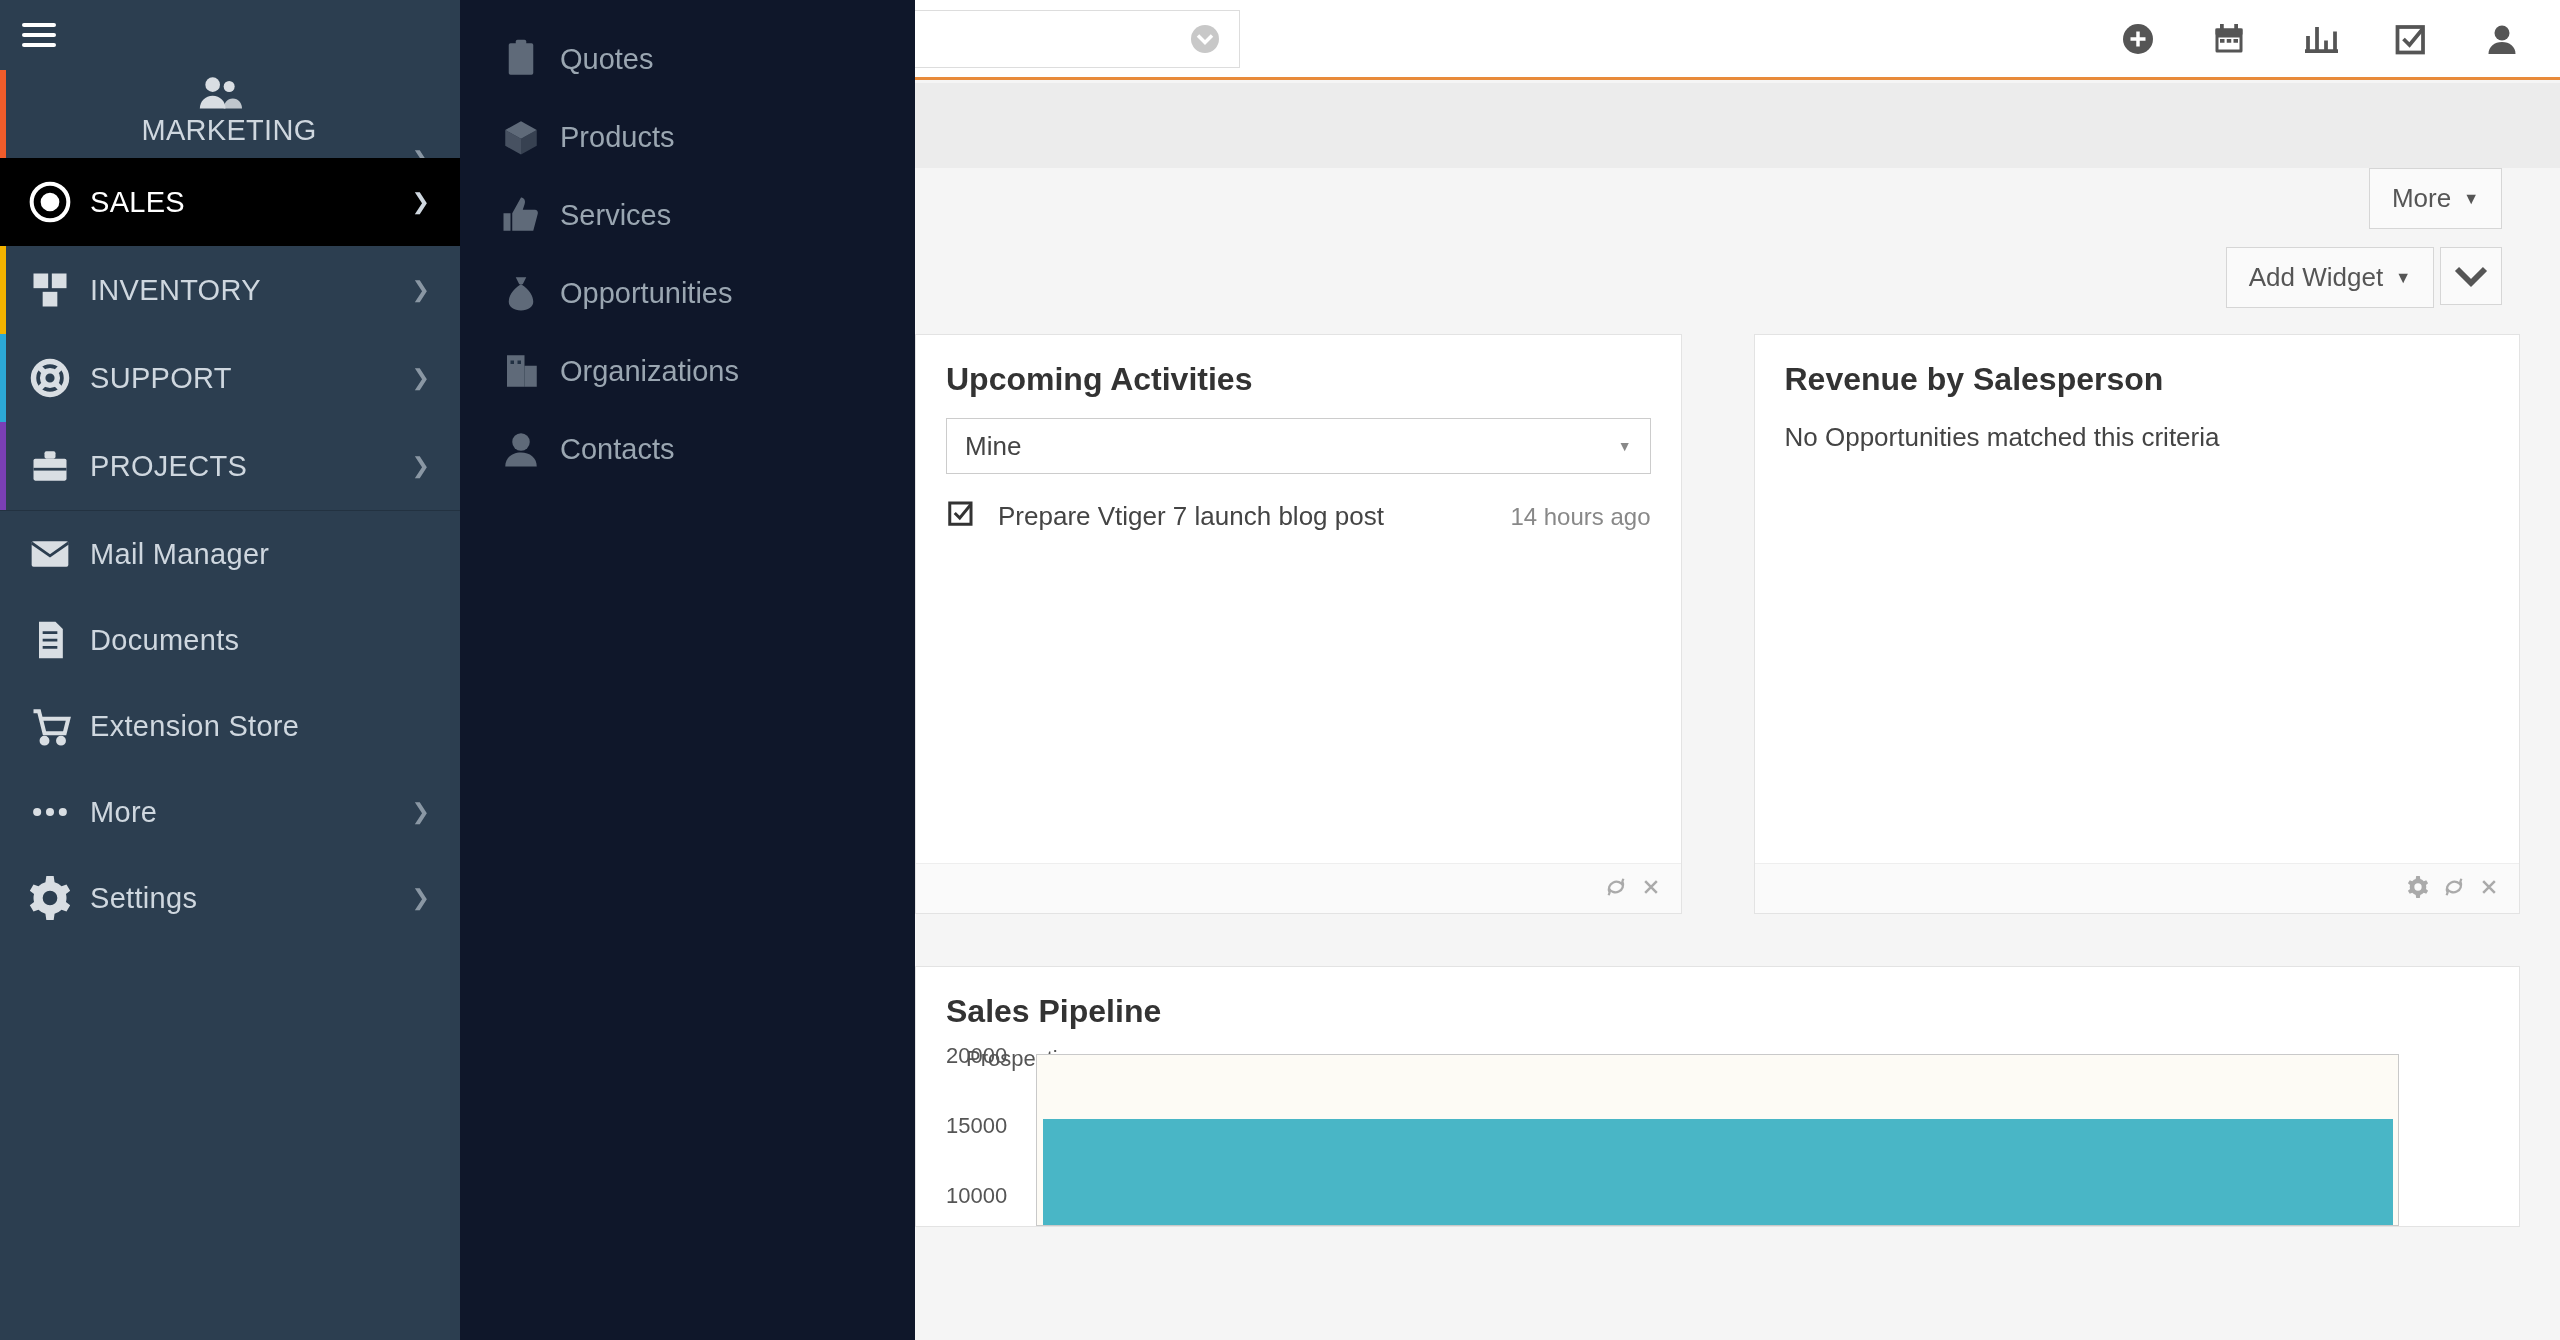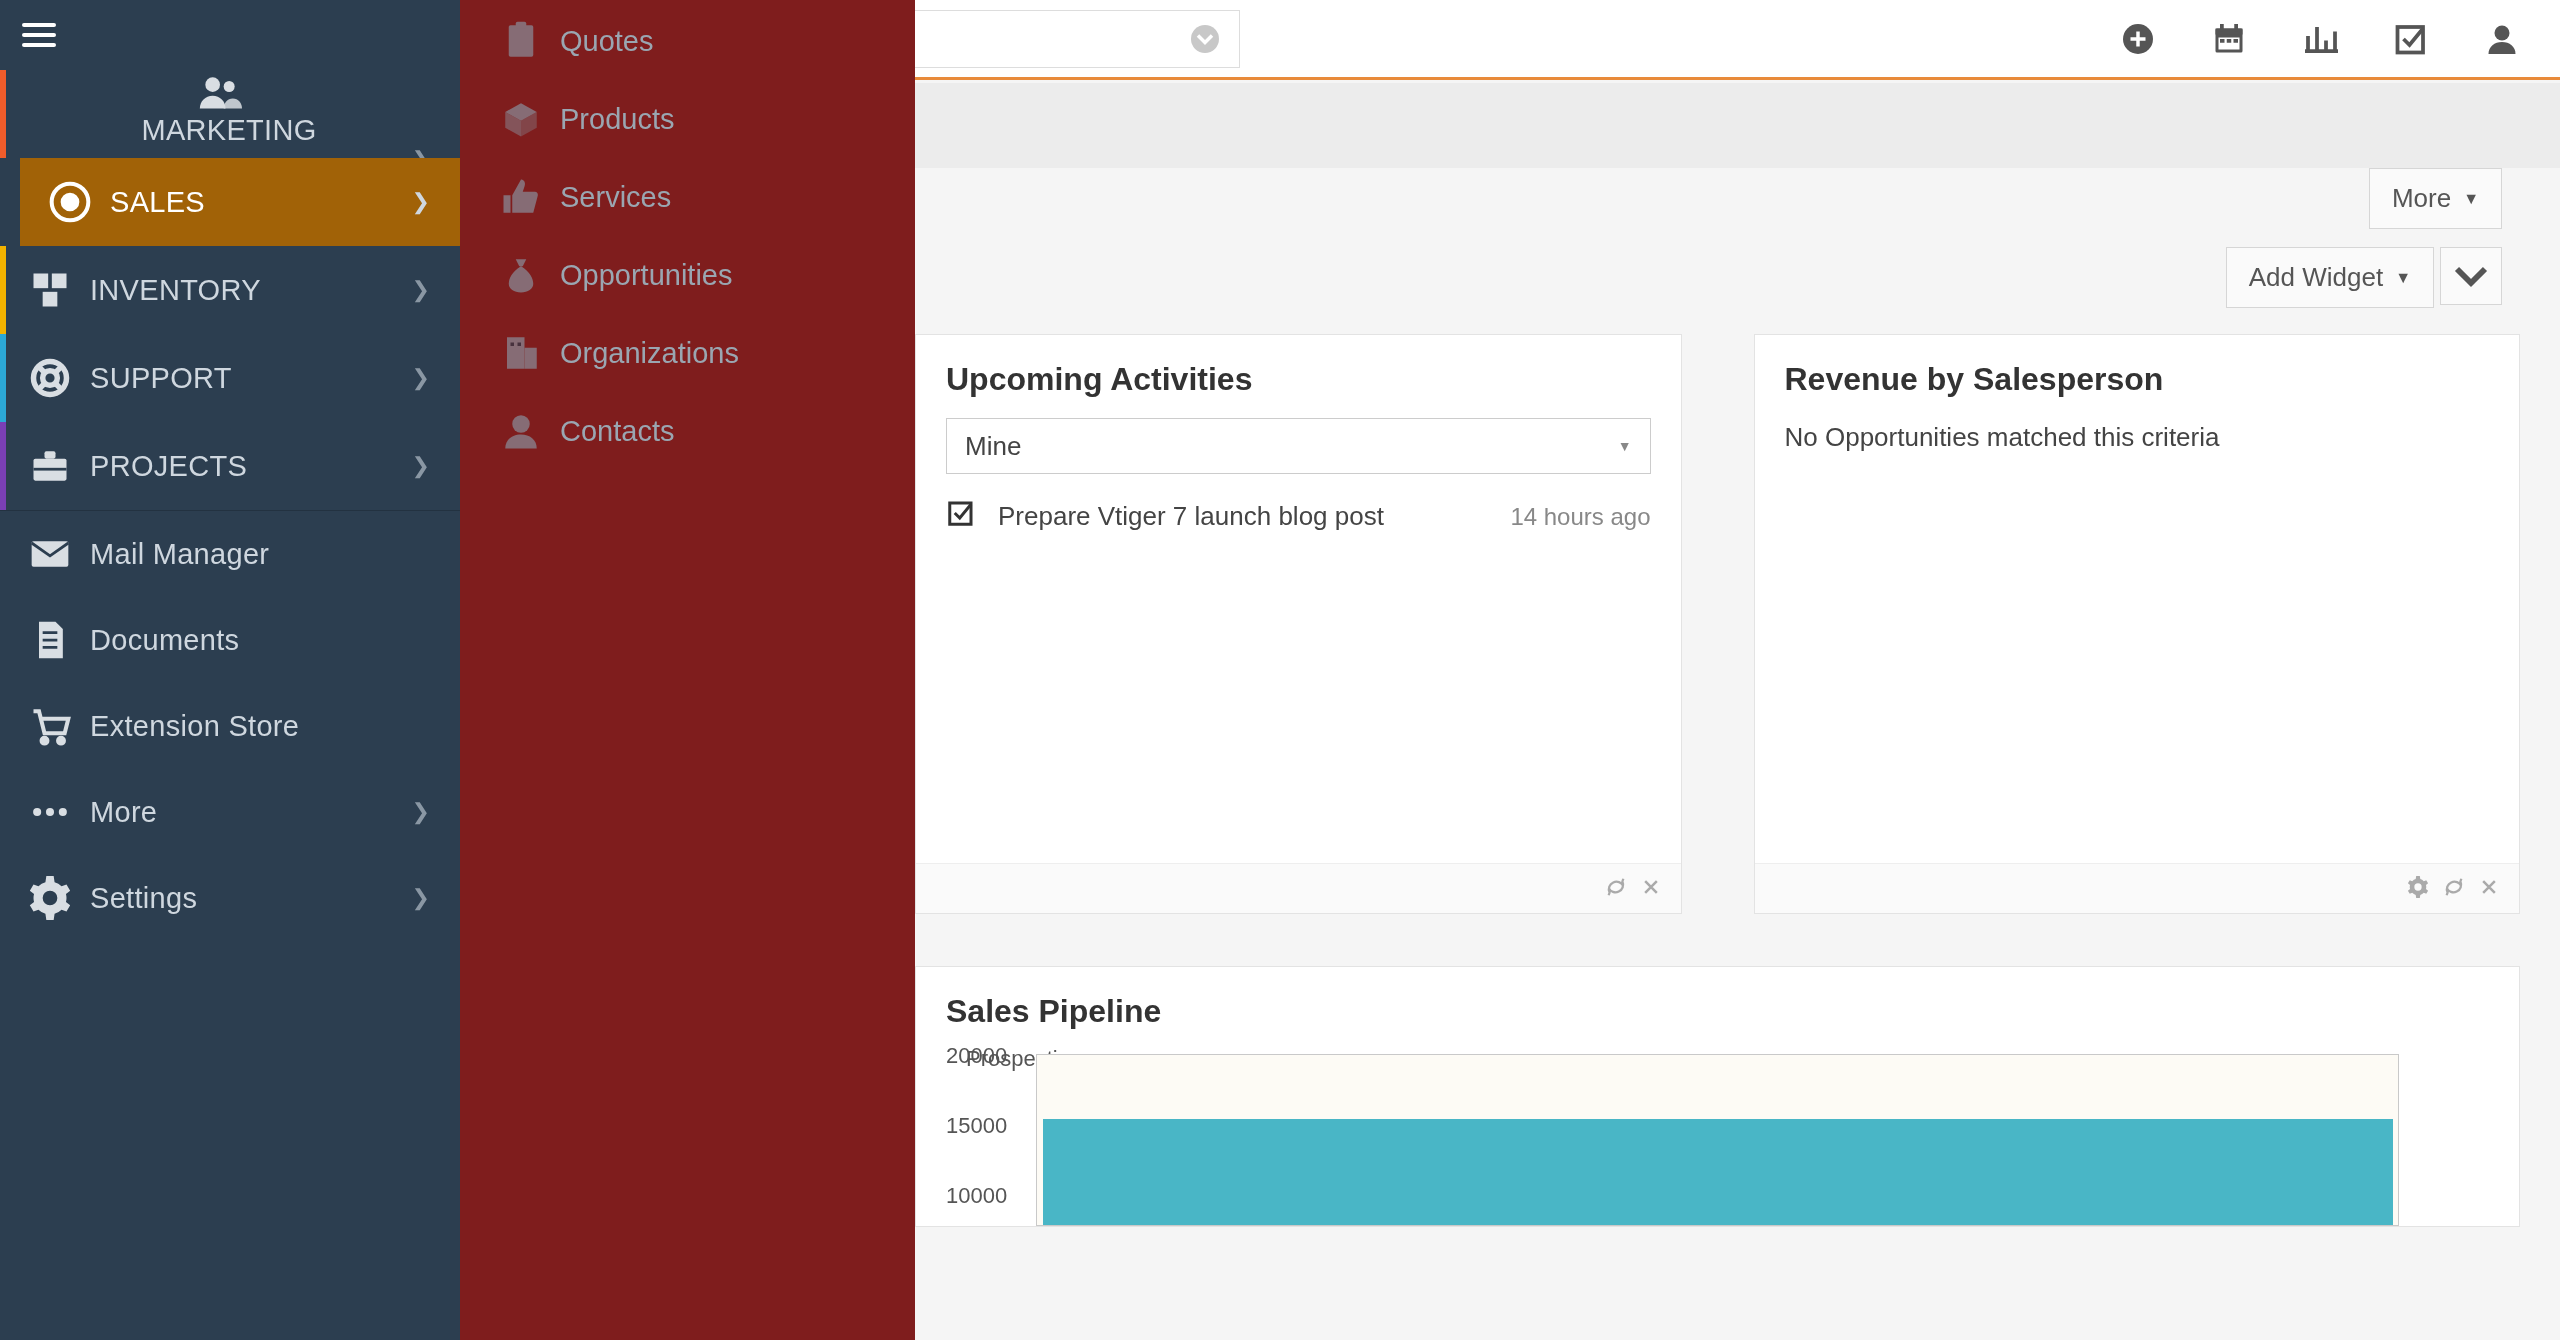--- a/index.html
+++ b/index.html
@@ -89,35 +89,35 @@
   cursor: pointer;
   position: relative;
   border-left: 6px solid transparent;
 }
 .nav-item .nicon { width: 44px; margin-right: 18px; display:flex; align-items:center; justify-content:center; }
 .nav-item .chevron { margin-left: auto; color: #8a97a4; font-size: 22px; }
 .nav-item.accent-orange { border-left-color: #f05c2b; flex-direction: column; }
 .nav-item.accent-yellow { border-left-color: #f3b300; }
 .nav-item.accent-cyan   { border-left-color: #2ca8d6; }
 .nav-item.accent-purple { border-left-color: #7a3fb5; }
-.nav-item.active { background: #a16207; color: #fff; margin-left: 20px; }
+.nav-item.active { background: #000000; color: #fff; }
 .nav-item.active .chevron { color: #cfd7df; }
 .nav-item .label { letter-spacing: 0.3px; }
 
 .hr { height: 1px; background: #233241; margin: 0; }
 
 
 .submenu {
   position: absolute;
   top: 0; left: 460px;
   width: 455px;
   height: 100%;
-  background: #7f1d1d;
+  background: #0f172a;
   z-index: 10;
-  padding-top: 2px;
+  padding-top: 20px;
 }
 .sub-item {
   display: flex;
   align-items: center;
   height: 78px;
   padding-left: 40px;
   color: #9aa6b1;
   font-size: 29px;
   cursor: pointer;
 }

